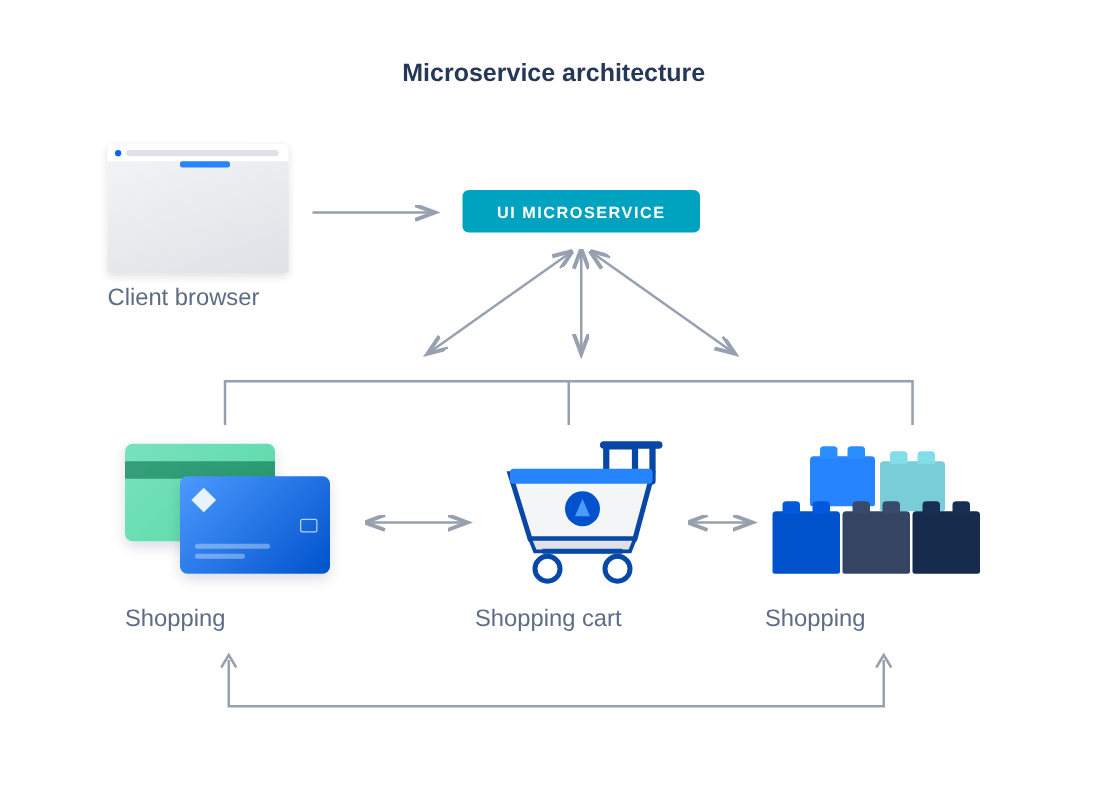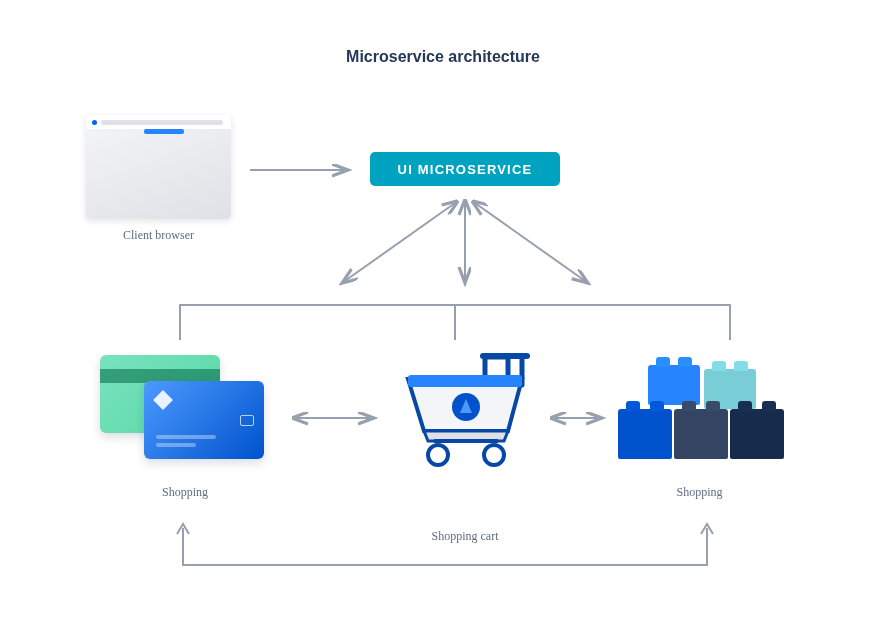--- a/index.html
+++ b/index.html
@@ -10,30 +10,28 @@
     font-family: -apple-system, BlinkMacSystemFont, "Segoe UI", Arial, sans-serif;
     position: relative;
     color: #42526e;
   }
   .title {
     position: absolute;
     top: 48px;
     left: 0;
     width: 100%;
     text-align: center;
-    font-size: 16px;
+    font-size: 20px;
     font-weight: 600;
     color: #253858;
   }
   .node-label {
-    font-size: 12px;
+    font-size: 19px;
     color: #5e6c84;
-    text-align: center;
-    position: absolute;
-    font-family: Liberation Serif, serif;
+    position: absolute;
   }
   .ui-pill {
     position: absolute;
     left: 370px;
     top: 152px;
     width: 190px;
     height: 34px;
     background: #00a3bf;
     color: #ffffff;
     border-radius: 5px;
@@ -227,21 +225,21 @@
     <path d="M34 86 L118 86 L114 96 L38 96 Z" fill="#dfe1e6" stroke="#0747a6" stroke-width="3"></path>
 
     <circle cx="76" cy="62" r="14" fill="#0052cc"></circle>
     <path d="M70 68 L76 54 L82 68 Z" fill="#4c9aff"></path>
 
     <circle cx="48" cy="110" r="10" fill="#fff" stroke="#0747a6" stroke-width="4"></circle>
     <circle cx="104" cy="110" r="10" fill="#fff" stroke="#0747a6" stroke-width="4"></circle>
     <line x1="44" y1="96" x2="108" y2="96" stroke="#0747a6" stroke-width="4"></line>
   </svg>
 </div>
-<div class="node-label" style="left:380px; top:485px; width:170px;margin-top:44px;">Shopping cart</div>
+<div class="node-label" style="left:380px; top:485px; width:170px;">Shopping cart</div>
 
 <div class="blocks">
   <div class="block" style="left:36px; top:10px; width:52px; height:40px; background:#2684ff;"></div>
   <div class="block" style="left:92px; top:14px; width:52px; height:40px; background:#79cdd6;"></div>
   <div class="block" style="left:6px;  top:54px; width:54px; height:50px; background:#0052cc;"></div>
   <div class="block" style="left:62px; top:54px; width:54px; height:50px; background:#344563;"></div>
   <div class="block" style="left:118px;top:54px; width:54px; height:50px; background:#172b4d;"></div>
 </div>
 <div class="node-label" style="left:612px; top:485px; width:175px;">Shopping</div>
 

